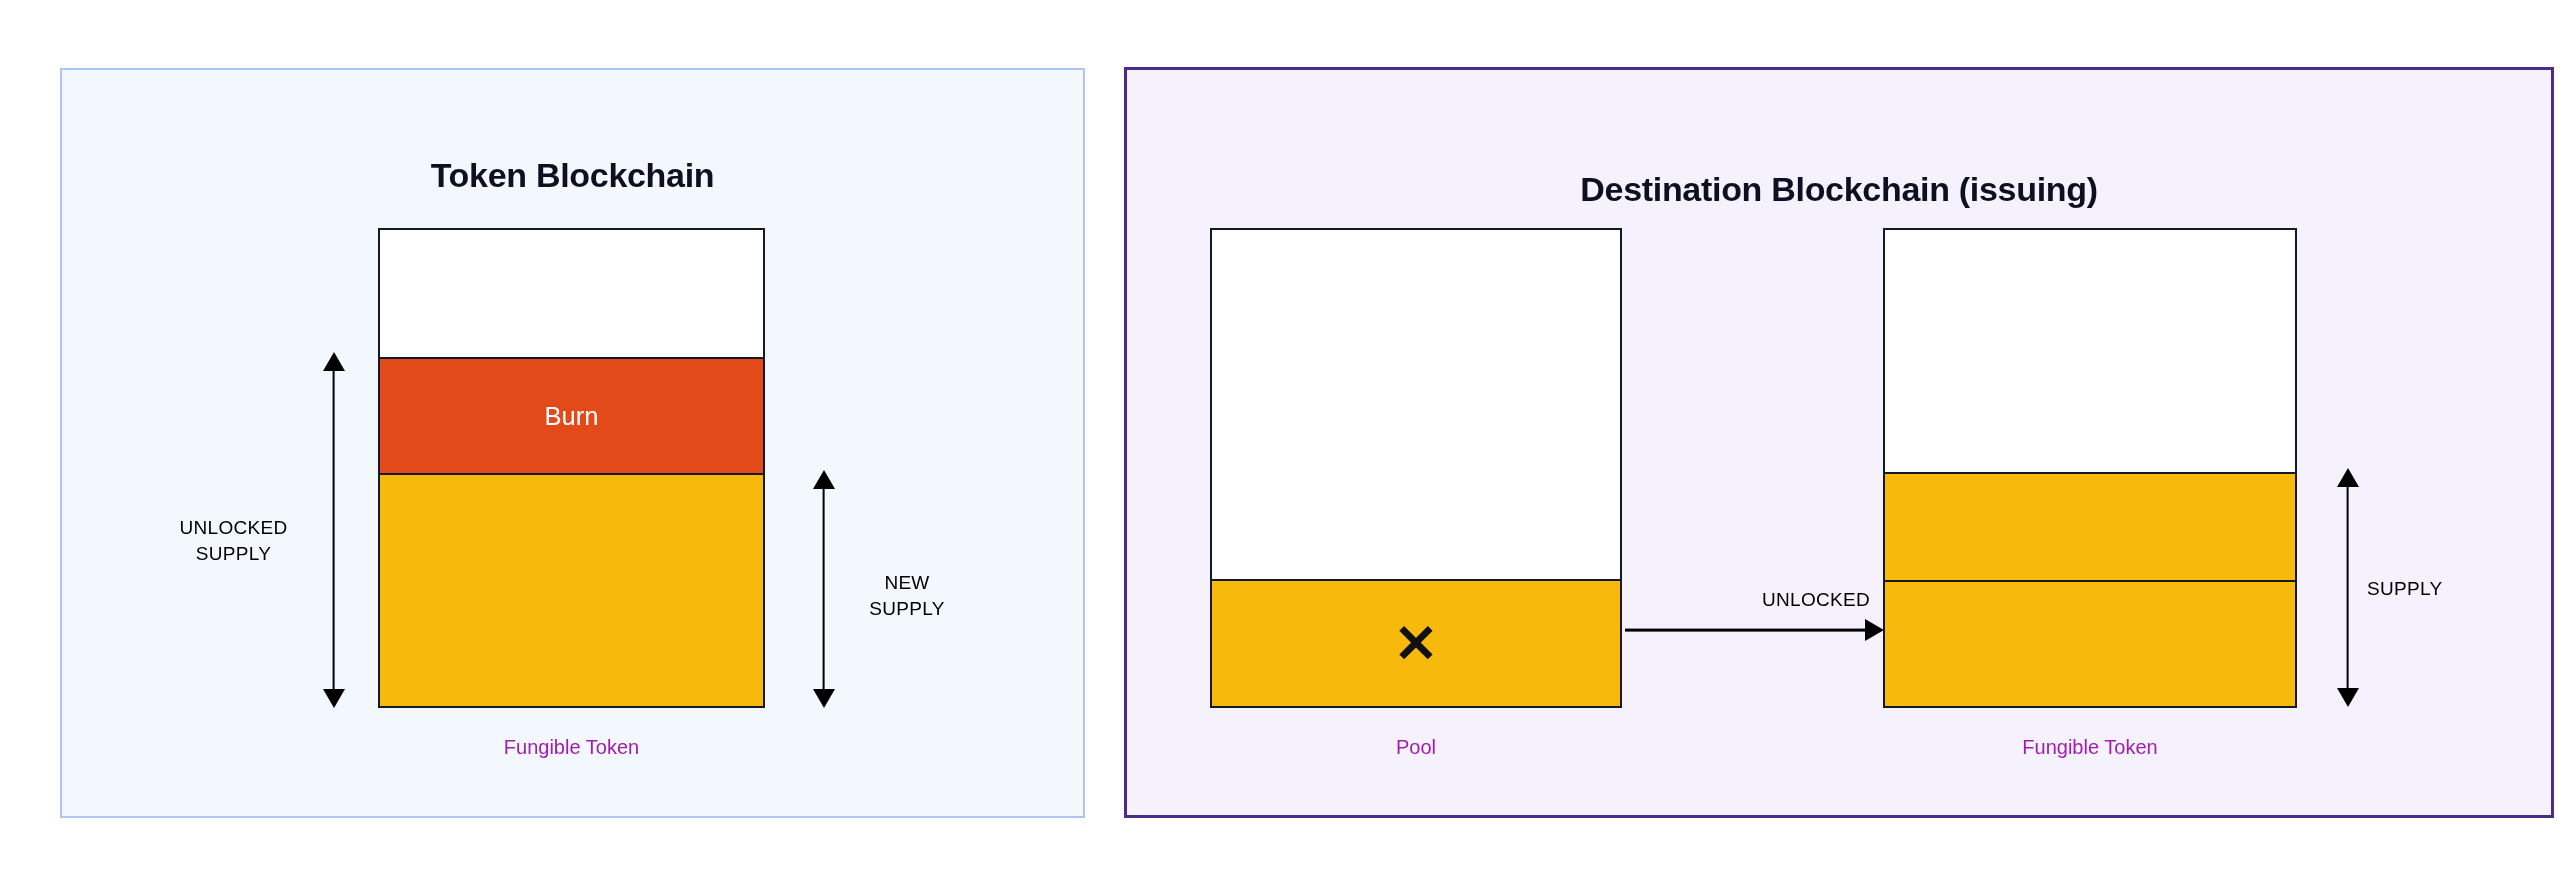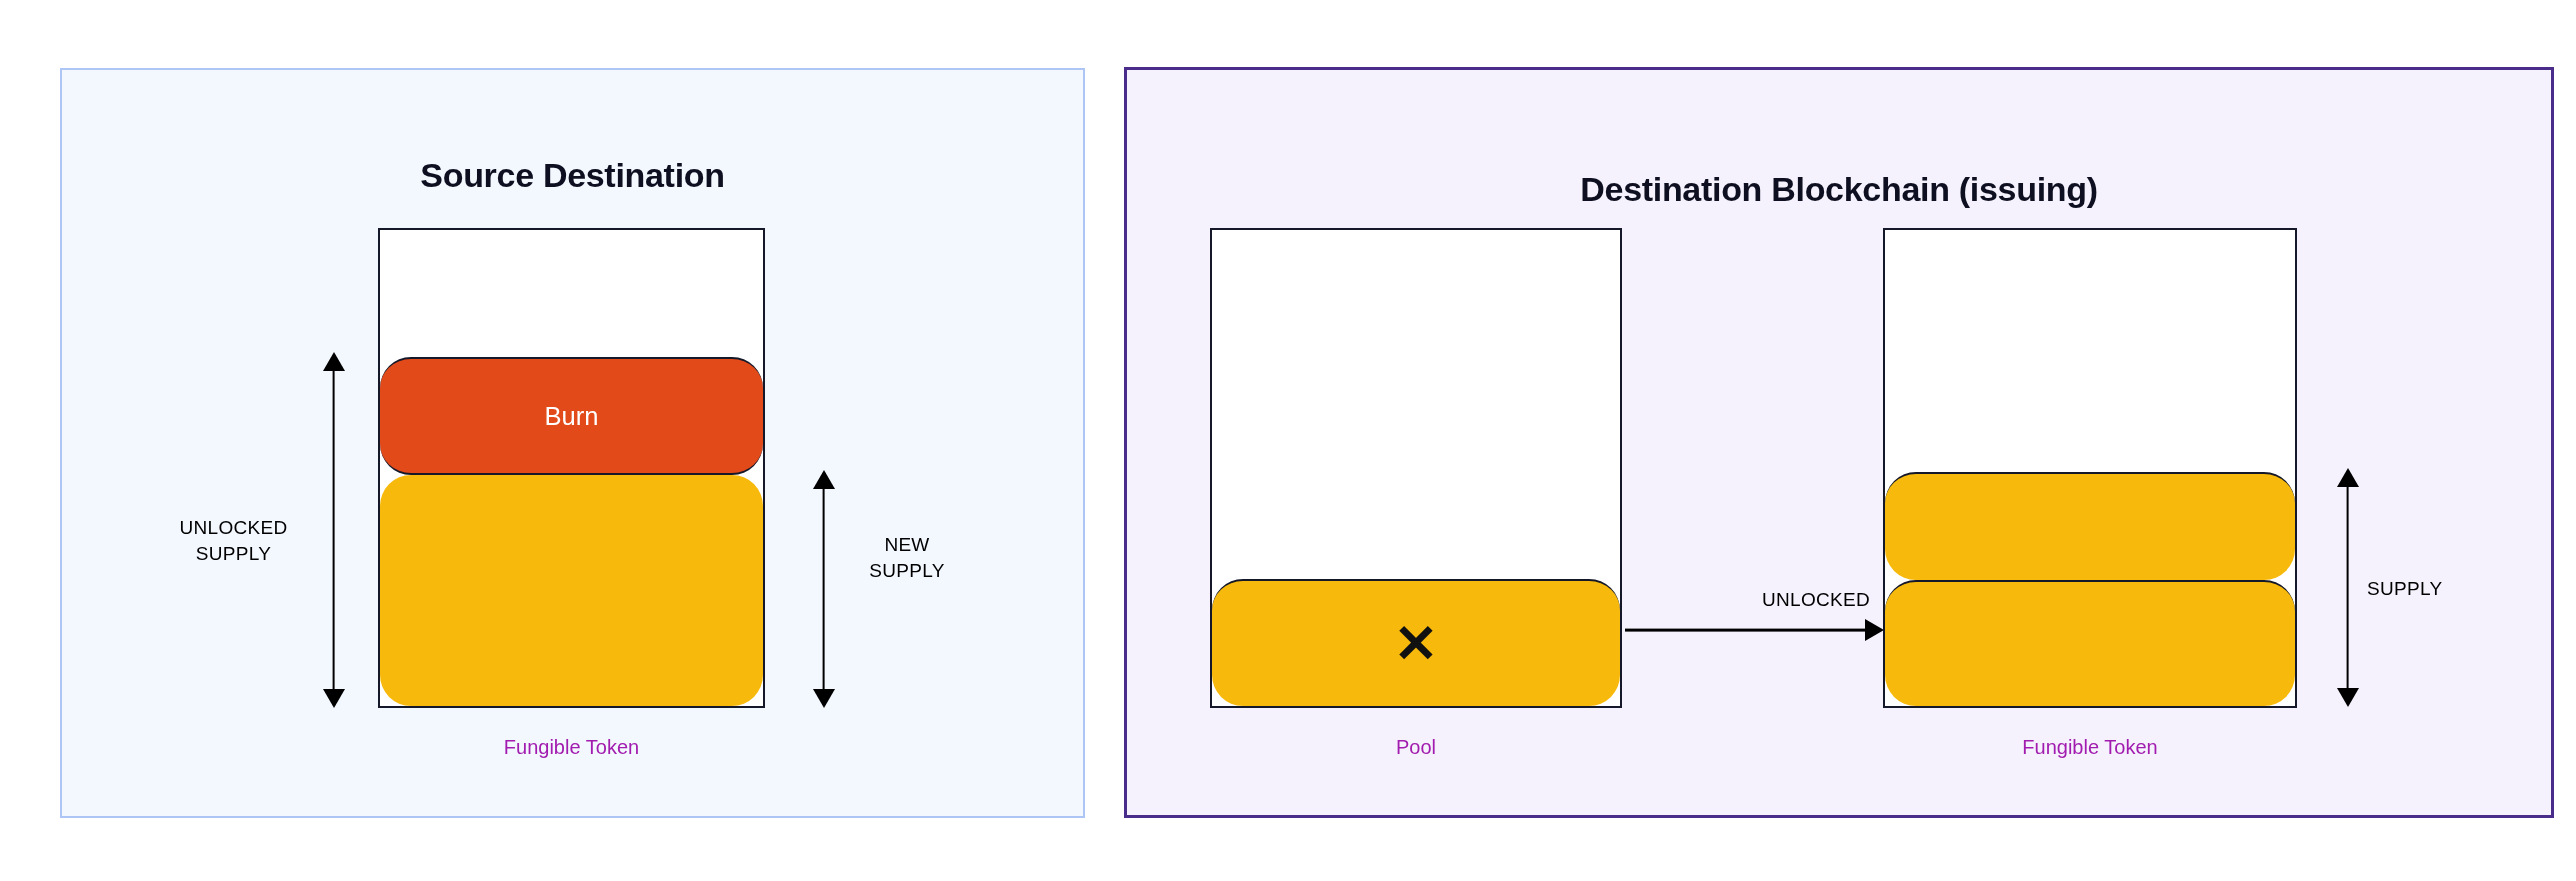--- a/index.html
+++ b/index.html
@@ -26,21 +26,21 @@
   }
   #source-title{top:86px;}
   #dest-title{top:100px;}
 
   .token-box{
     position:absolute;box-sizing:border-box;
     border:2.8px solid #141829;
     background:#ffffff;
     display:flex;flex-direction:column;justify-content:flex-end;
   }
-  .seg{box-sizing:border-box;width:100%;position:relative;border-radius:31px;}
+  .seg{box-sizing:border-box;width:100%;position:relative;}
   .seg-empty{background:#ffffff;}
   .seg-burn{
     background:#E24A1A;
     border-top:2.8px solid #141829;
     border-bottom:2.8px solid #141829;
     display:flex;align-items:center;justify-content:center;
     color:#ffffff;font-size:25.6px;
   }
   .seg-gold{background:#F7B90B;}
   .seg-gold-top{border-top:2.8px solid #141829;}
@@ -90,21 +90,21 @@
   }
   .hlabel{
     position:absolute;text-align:center;
     font-size:19px;color:#000000;letter-spacing:0.3px;
   }
 </style>
 </head>
 <body>
 
 <div class="panel" id="source-panel">
-  <div class="panel-title" id="source-title">Source Destination</div>
+  <div class="panel-title" id="source-title">Token Blockchain</div>
 </div>
 
 <div class="token-box" id="source-token-box" style="left:378px;top:228px;width:387px;height:480px;">
   <div class="seg seg-empty" style="height:125px;"></div>
   <div class="seg seg-burn" style="height:118px;">
     <span>Burn</span>
   </div>
   <div class="seg seg-gold" style="height:231px;"></div>
 </div>
 <div class="box-caption" style="left:378px;top:736px;width:387px;">Fungible Token</div>
@@ -117,21 +117,21 @@
 <div class="mlabel" style="left:161px;top:515px;width:145px;">
   <span>UNLOCKED</span><br>
   <span>SUPPLY</span>
 </div>
 
 <div class="marrow" style="left:810px;top:470px;width:27px;height:238px;">
   <div class="head head-up"></div>
   <div class="shaft" style="top:6.7px;bottom:6.7px;"></div>
   <div class="head head-down"></div>
 </div>
-<div class="mlabel" style="left:846px;top:532px;width:122px;">
+<div class="mlabel" style="left:846px;top:570px;width:122px;">
   <span>NEW</span><br>
   <span>SUPPLY</span>
 </div>
 
 <div class="panel" id="destination-panel">
   <div class="panel-title" id="dest-title">Destination Blockchain (issuing)</div>
 </div>
 
 <div class="token-box" id="pool-box" style="left:1210px;top:228px;width:412px;height:480px;">
   <div class="seg seg-empty" style="height:348px;"></div>

